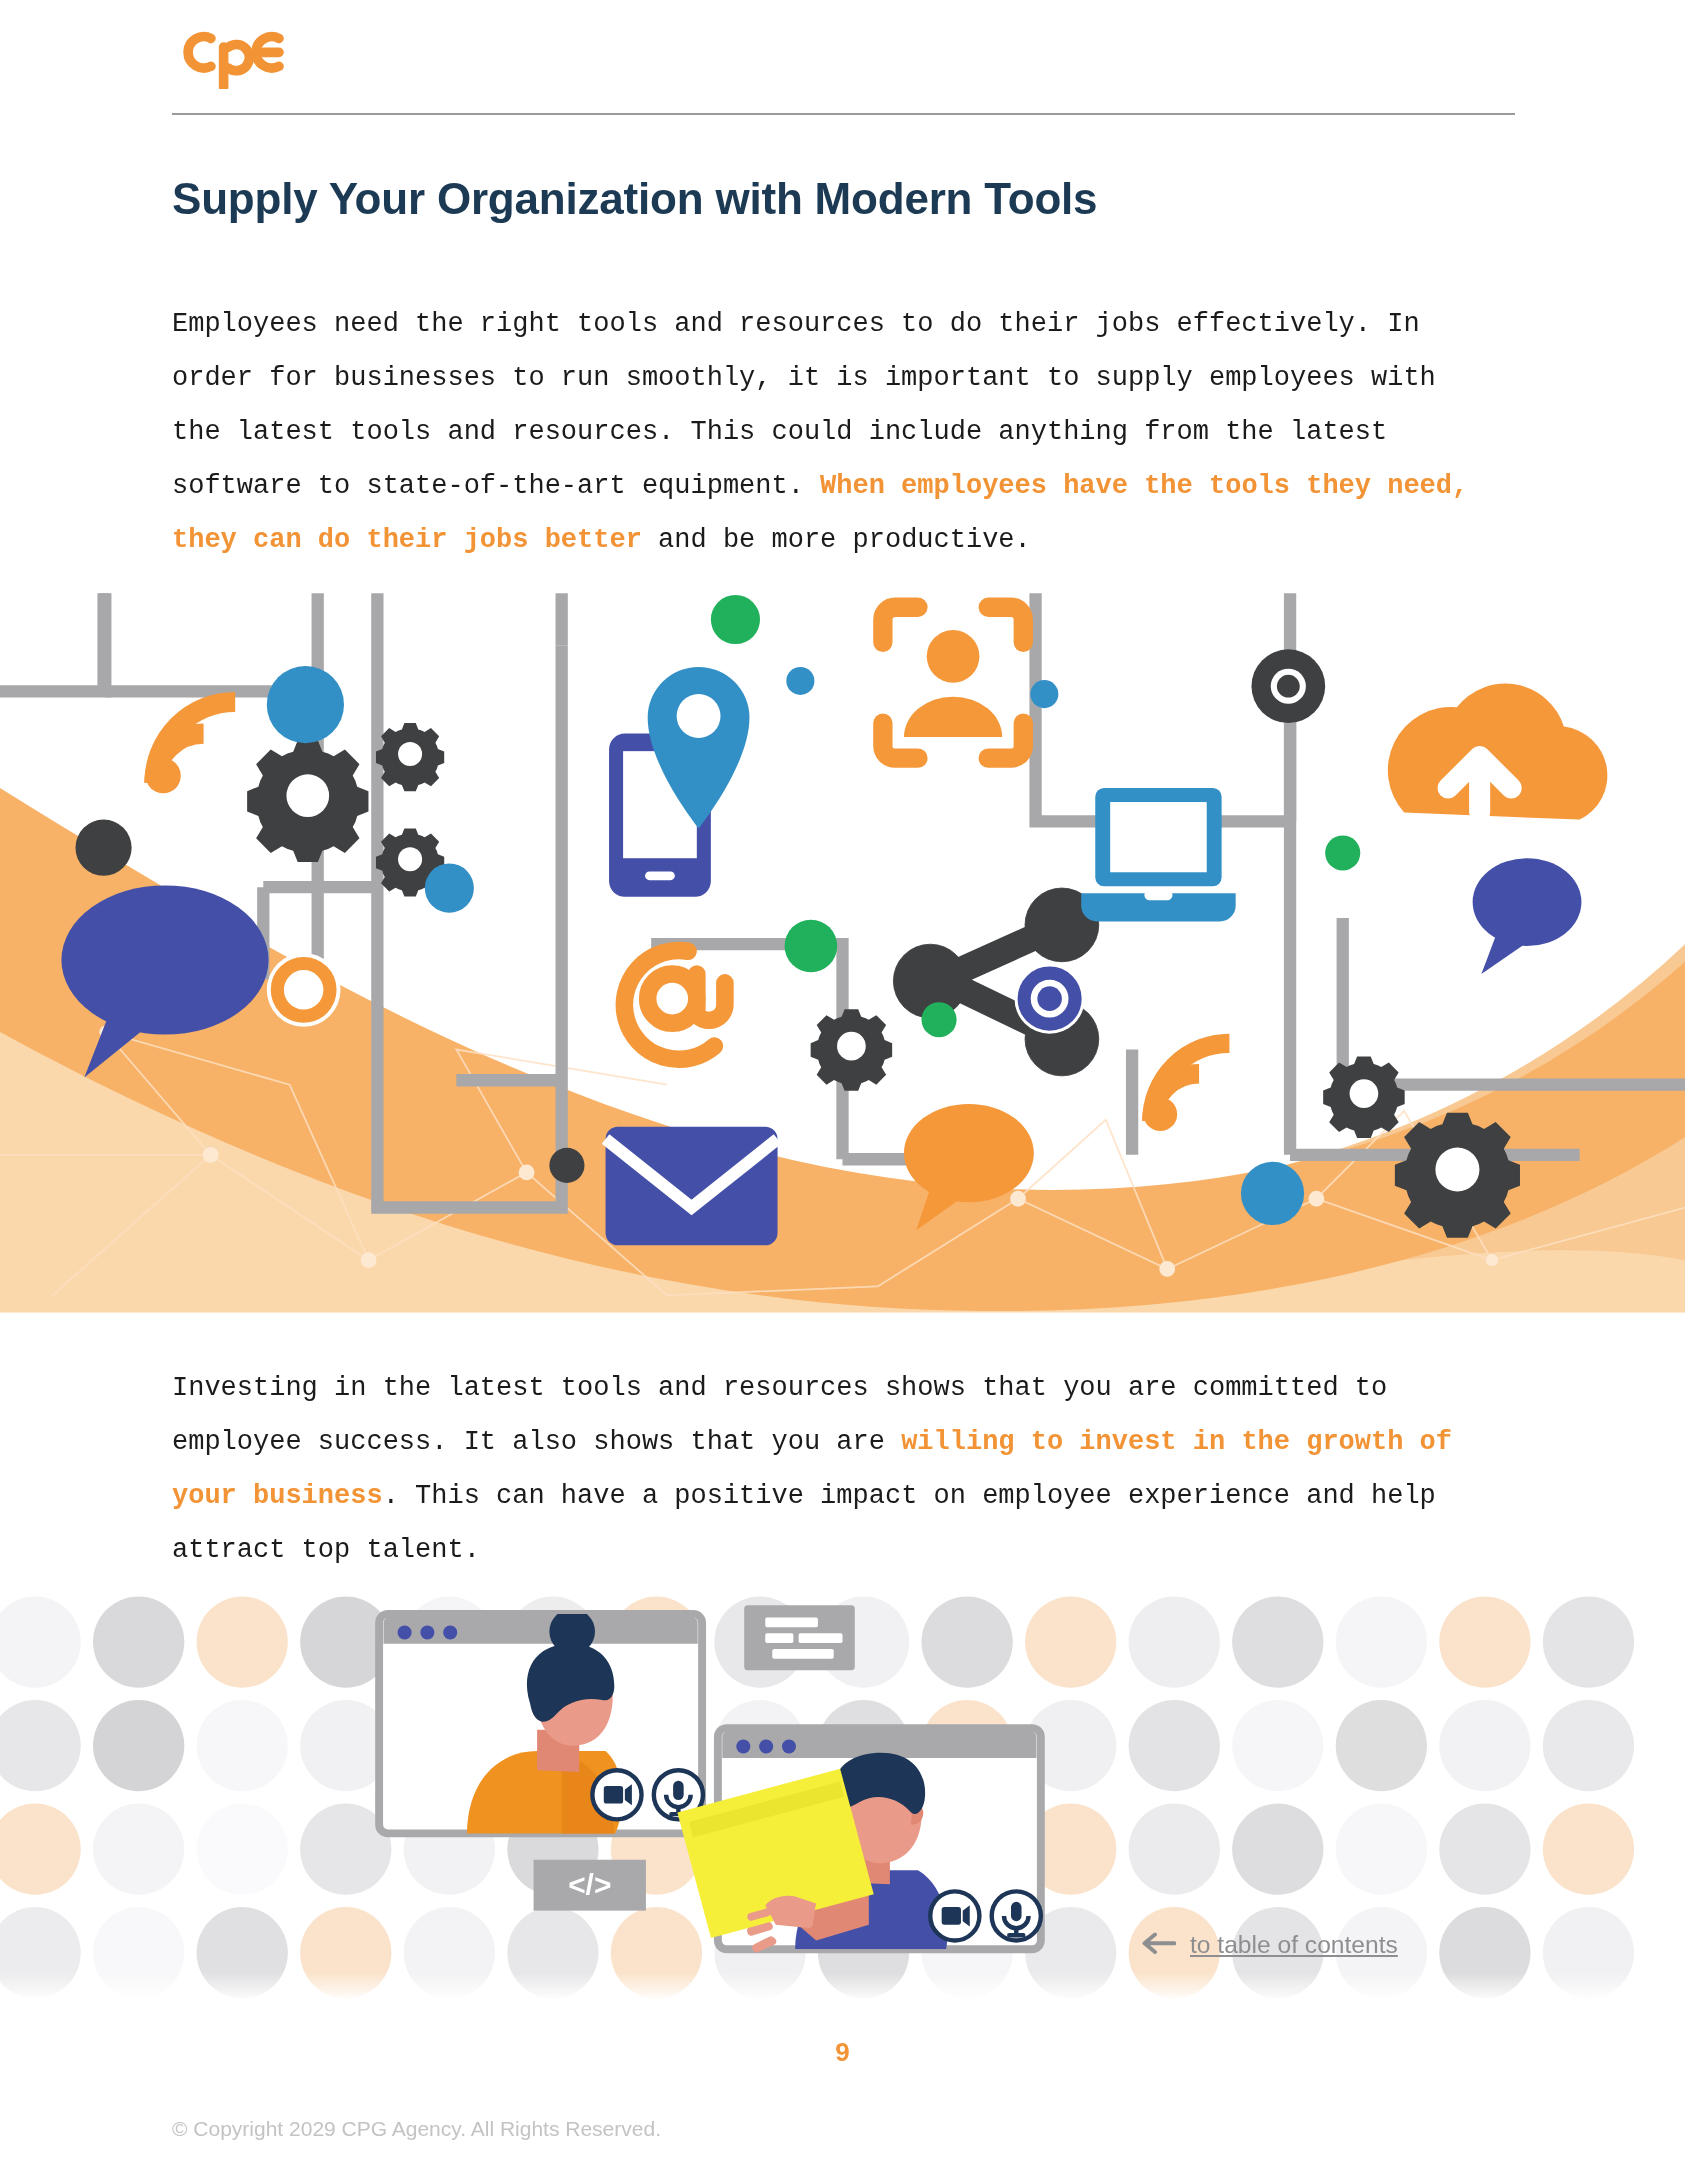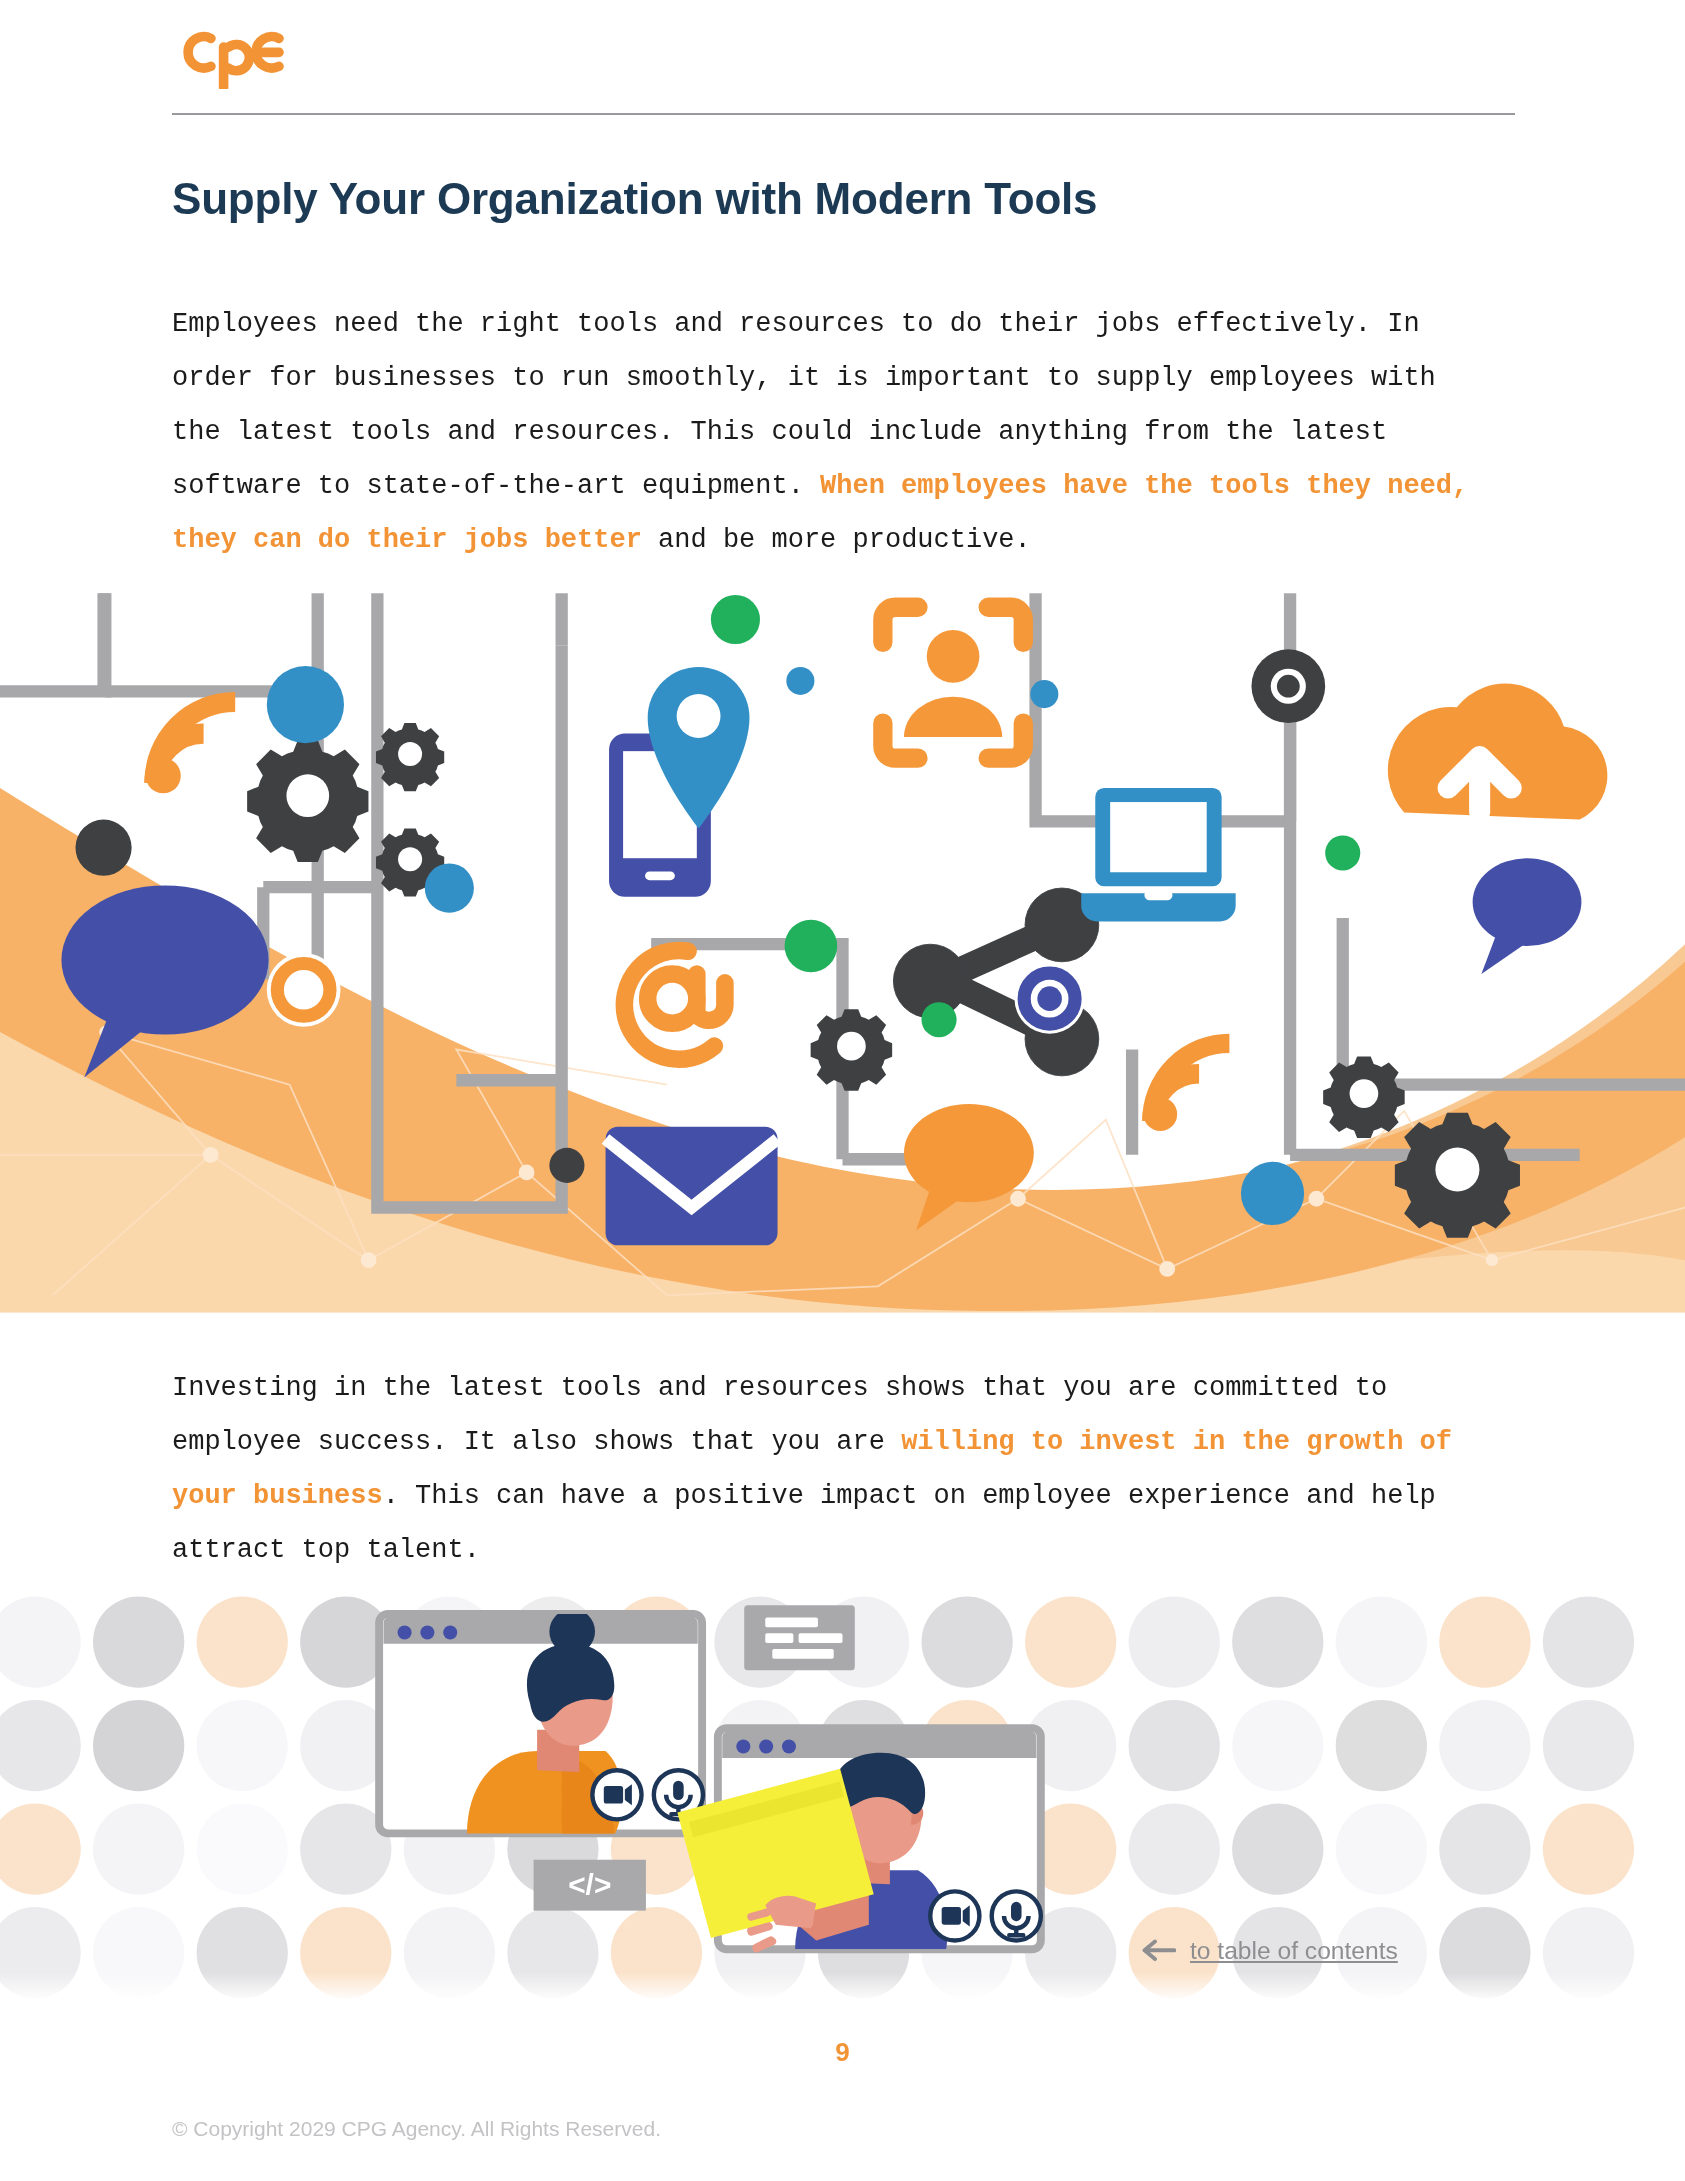--- a/index.html
+++ b/index.html
@@ -101,21 +101,20 @@
   }
 
   
   .toc-link {
     position: absolute;
     left: 1141px;
     top: 1931px;
     width: 377px;
     height: 39px;
     display: flex;
-    align-items: center;
     gap: 14px;
     color: #8e8e91;
     font-size: 24.6px;
     font-weight: 400;
     cursor: pointer;
   }
   .toc-arrow { width: 35px; height: 24.6px; flex: none; }
   .page-number {
     position: absolute;
     left: 0;

